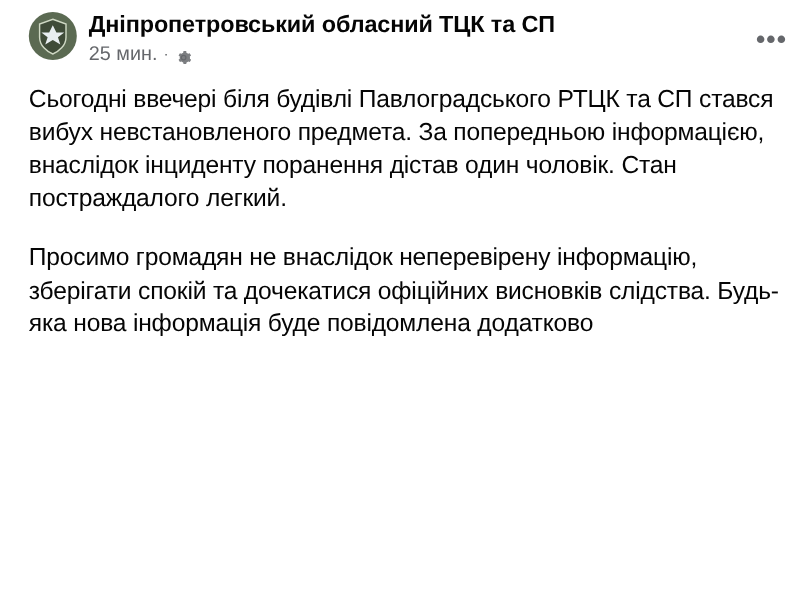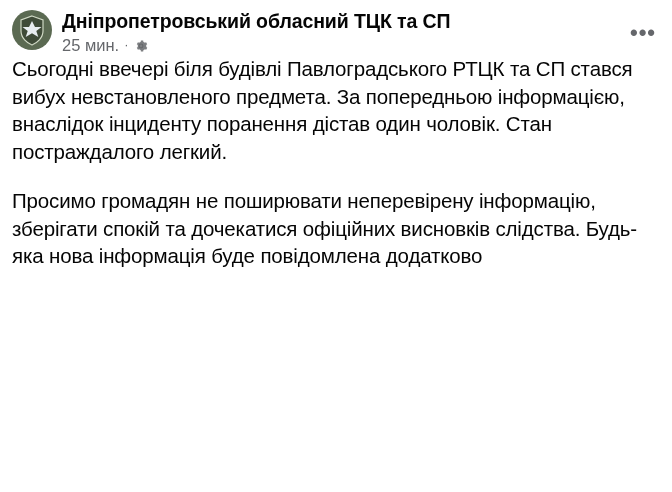--- a/index.html
+++ b/index.html
@@ -12,21 +12,21 @@
     background: #ffffff;
     font-family: "Liberation Sans", sans-serif;
     color: #050505;
     overflow: hidden;
   }
   .post {
     position: relative;
     width: 672px;
     height: 376px;
     box-sizing: border-box;
-    padding: 8px 14px 0 12px;
+    padding: 8px 14px 0 24px;
   }
   .post-header {
     display: flex;
     align-items: flex-start;
     gap: 10px;
     padding-top: 2px;
   }
   .avatar {
     width: 40px;
     height: 40px;
@@ -50,20 +50,21 @@
   .page-name {
     font-size: 19.5px;
     font-weight: bold;
     line-height: 22px;
     color: #050505;
     letter-spacing: -0.1px;
     white-space: nowrap;
   }
   .meta-row {
     display: flex;
+    align-items: center;
     gap: 5px;
     margin-top: 3px;
     color: #65676b;
     font-size: 16.5px;
     line-height: 20px;
   }
   .meta-dot {
     font-size: 13px;
     line-height: 20px;
     color: #65676b;
@@ -85,20 +86,21 @@
     align-items: center;
     justify-content: center;
     color: #65676b;
     font-size: 22px;
     line-height: 10px;
     letter-spacing: 1px;
     font-weight: bold;
     cursor: pointer;
   }
   .post-body {
+    margin-top: 14px;
     font-size: 20.5px;
     line-height: 27.5px;
     color: #050505;
     letter-spacing: -0.15px;
   }
   .post-body p {
     margin: 0 0 22px 0;
   }
   .post-body p:last-child {
     margin-bottom: 0;
@@ -130,16 +132,16 @@
           </svg>
         </span>
       </div>
     </div>
   </div>
 
   <div class="more-button">•••</div>
 
   <div class="post-body">
     <p>Сьогодні ввечері біля будівлі Павлоградського РТЦК та СП стався вибух невстановленого предмета. За попередньою інформацією, внаслідок інциденту поранення дістав один чоловік. Стан постраждалого легкий.</p>
-    <p>Просимо громадян не поширювати неперевірену інформацію, зберігати спокій та дочекатися офіційних висновків слідства. Будь-яка нова інформація буде повідомлена додатково</p>
+    <p>Просимо громадян не внаслідок неперевірену інформацію, зберігати спокій та дочекатися офіційних висновків слідства. Будь-яка нова інформація буде повідомлена додатково</p>
   </div>
 
 </div>
 
 </body></html>

